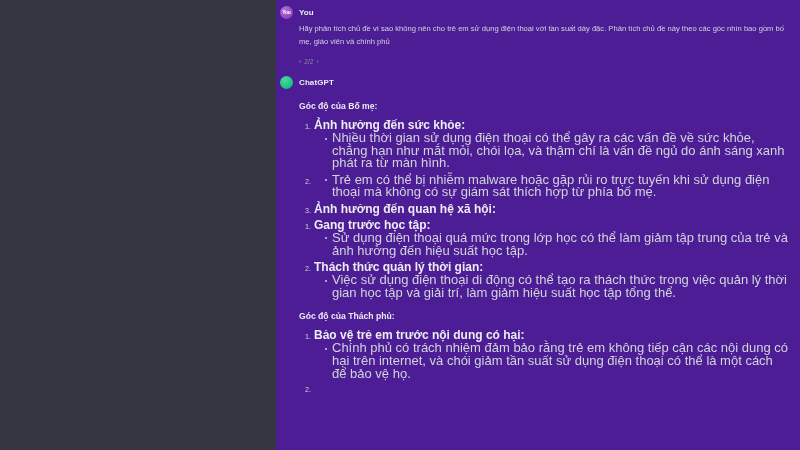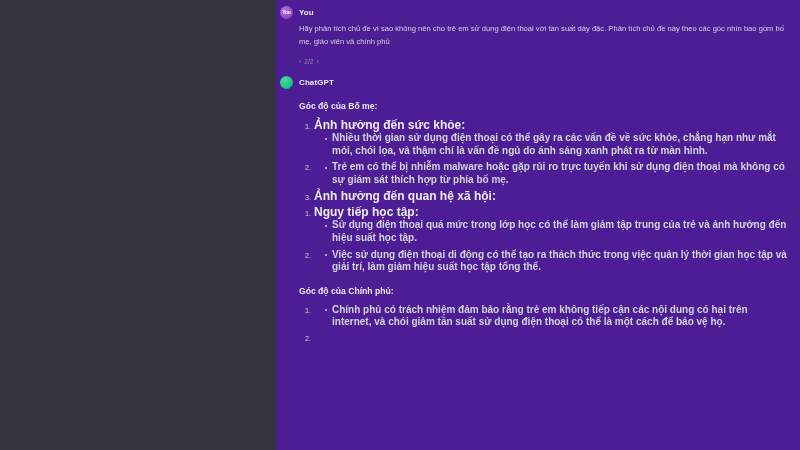--- a/index.html
+++ b/index.html
@@ -156,25 +156,24 @@
   }
 
   ul.subpoints {
     margin: 0;
     padding-left: 11px;
     list-style: none;
   }
   ul.subpoints > li {
     position: relative;
     margin: 0 8px 1px 0;
-    font-size: 10px;
+    font-size: 13px;
     line-height: 12.6px;
     color: #d1d5db;
     padding-left: 7px;
-    font-weight: bold;
   }
   ul.subpoints > li::before {
     content: "";
     position: absolute;
     left: 0;
     top: 5.5px;
     width: 2px;
     height: 2px;
     background: #d1d5db;
     border-radius: 50%;
@@ -227,35 +226,37 @@
               <li>Trẻ em có thể bị nhiễm malware hoặc gặp rủi ro trực tuyến khi sử dụng điện thoại mà không có sự giám sát thích hợp từ phía bố mẹ.</li>
             </ul>
           </li>
           <li>
             <span class="point-title">Ảnh hưởng đến quan hệ xã hội:</span>
           </li>
         </ol>
 
         <ol class="points">
           <li>
-            <span class="point-title">Nguy tiếp học tập:</span>
+            <span class="point-title">Gang trước học tập:</span>
             <ul class="subpoints">
               <li>Sử dụng điện thoại quá mức trong lớp học có thể làm giảm tập trung của trẻ và ảnh hưởng đến hiệu suất học tập.</li>
             </ul>
           </li>
           <li>
+            <span class="point-title">Thách thức quản lý thời gian:</span>
             <ul class="subpoints">
               <li>Việc sử dụng điện thoại di động có thể tạo ra thách thức trong việc quản lý thời gian học tập và giải trí, làm giảm hiệu suất học tập tổng thể.</li>
             </ul>
           </li>
         </ol>
 
-        <h3 class="section-title">Góc độ của Chính phủ:</h3>
+        <h3 class="section-title">Góc độ của Thách phủ:</h3>
         <ol class="points">
           <li>
+            <span class="point-title">Bảo vệ trẻ em trước nội dung có hại:</span>
             <ul class="subpoints">
               <li>Chính phủ có trách nhiệm đảm bảo rằng trẻ em không tiếp cận các nội dung có hại trên internet, và chói giảm tần suất sử dụng điện thoại có thể là một cách để bảo vệ họ.</li>
             </ul>
           </li>
           <li>
           </li>
         </ol>
 
         <div class="spacer-bottom"></div>
       </div>

